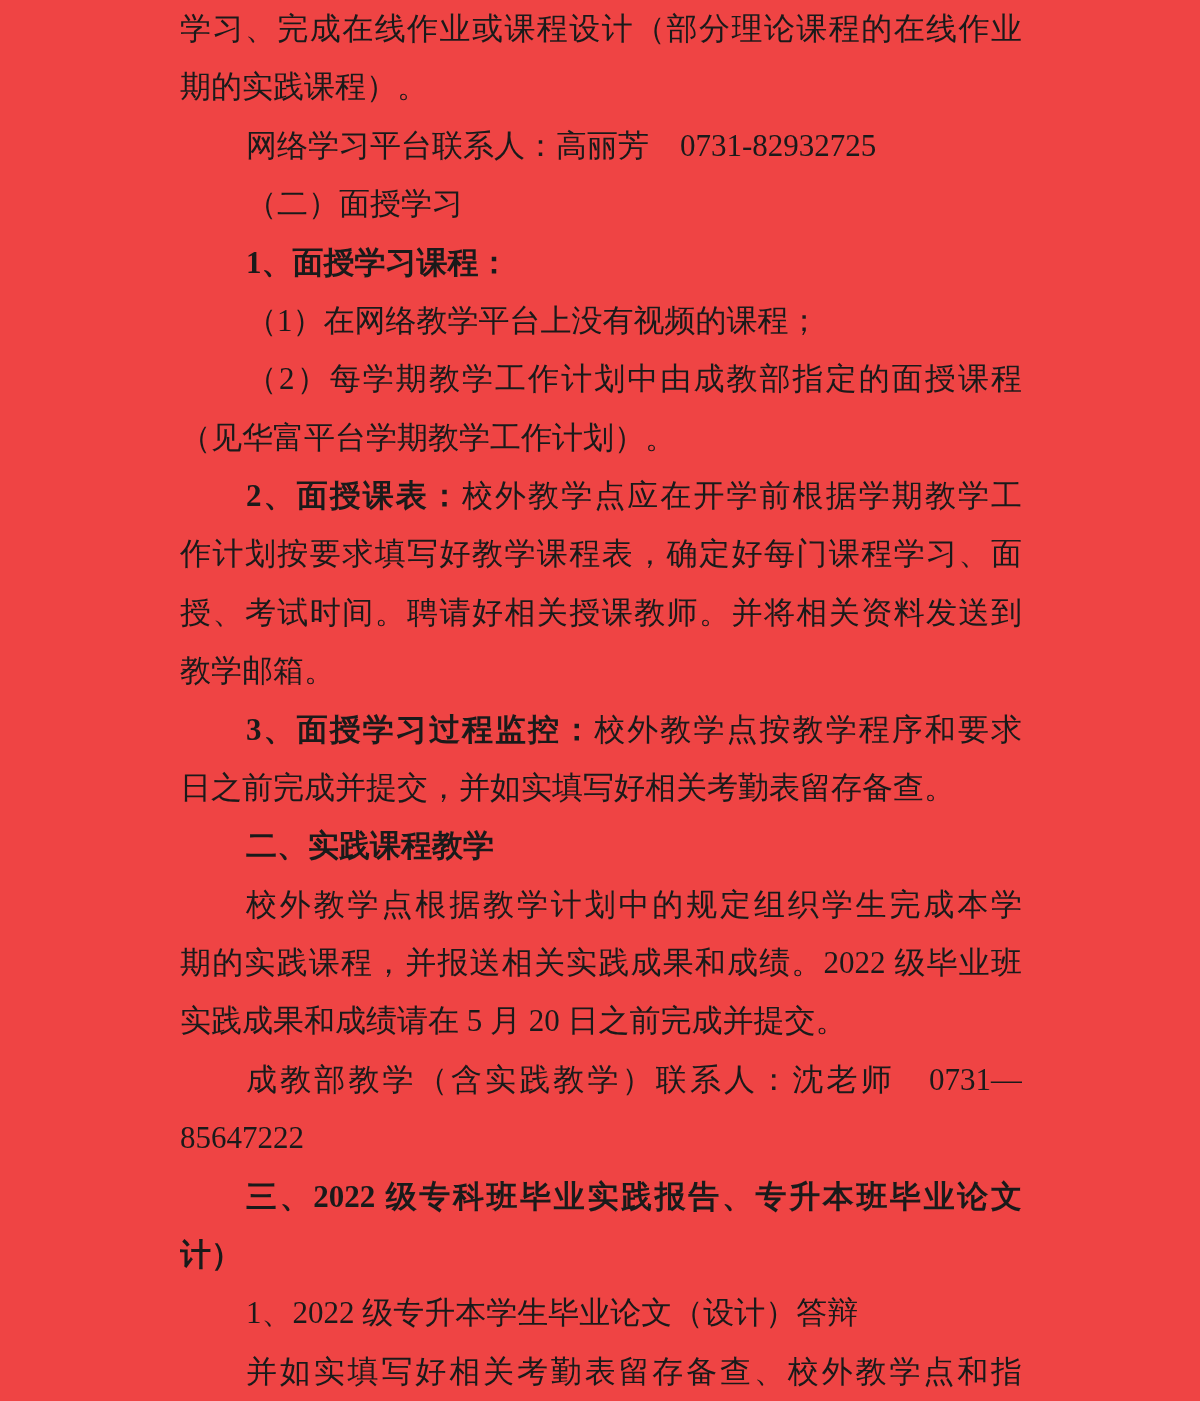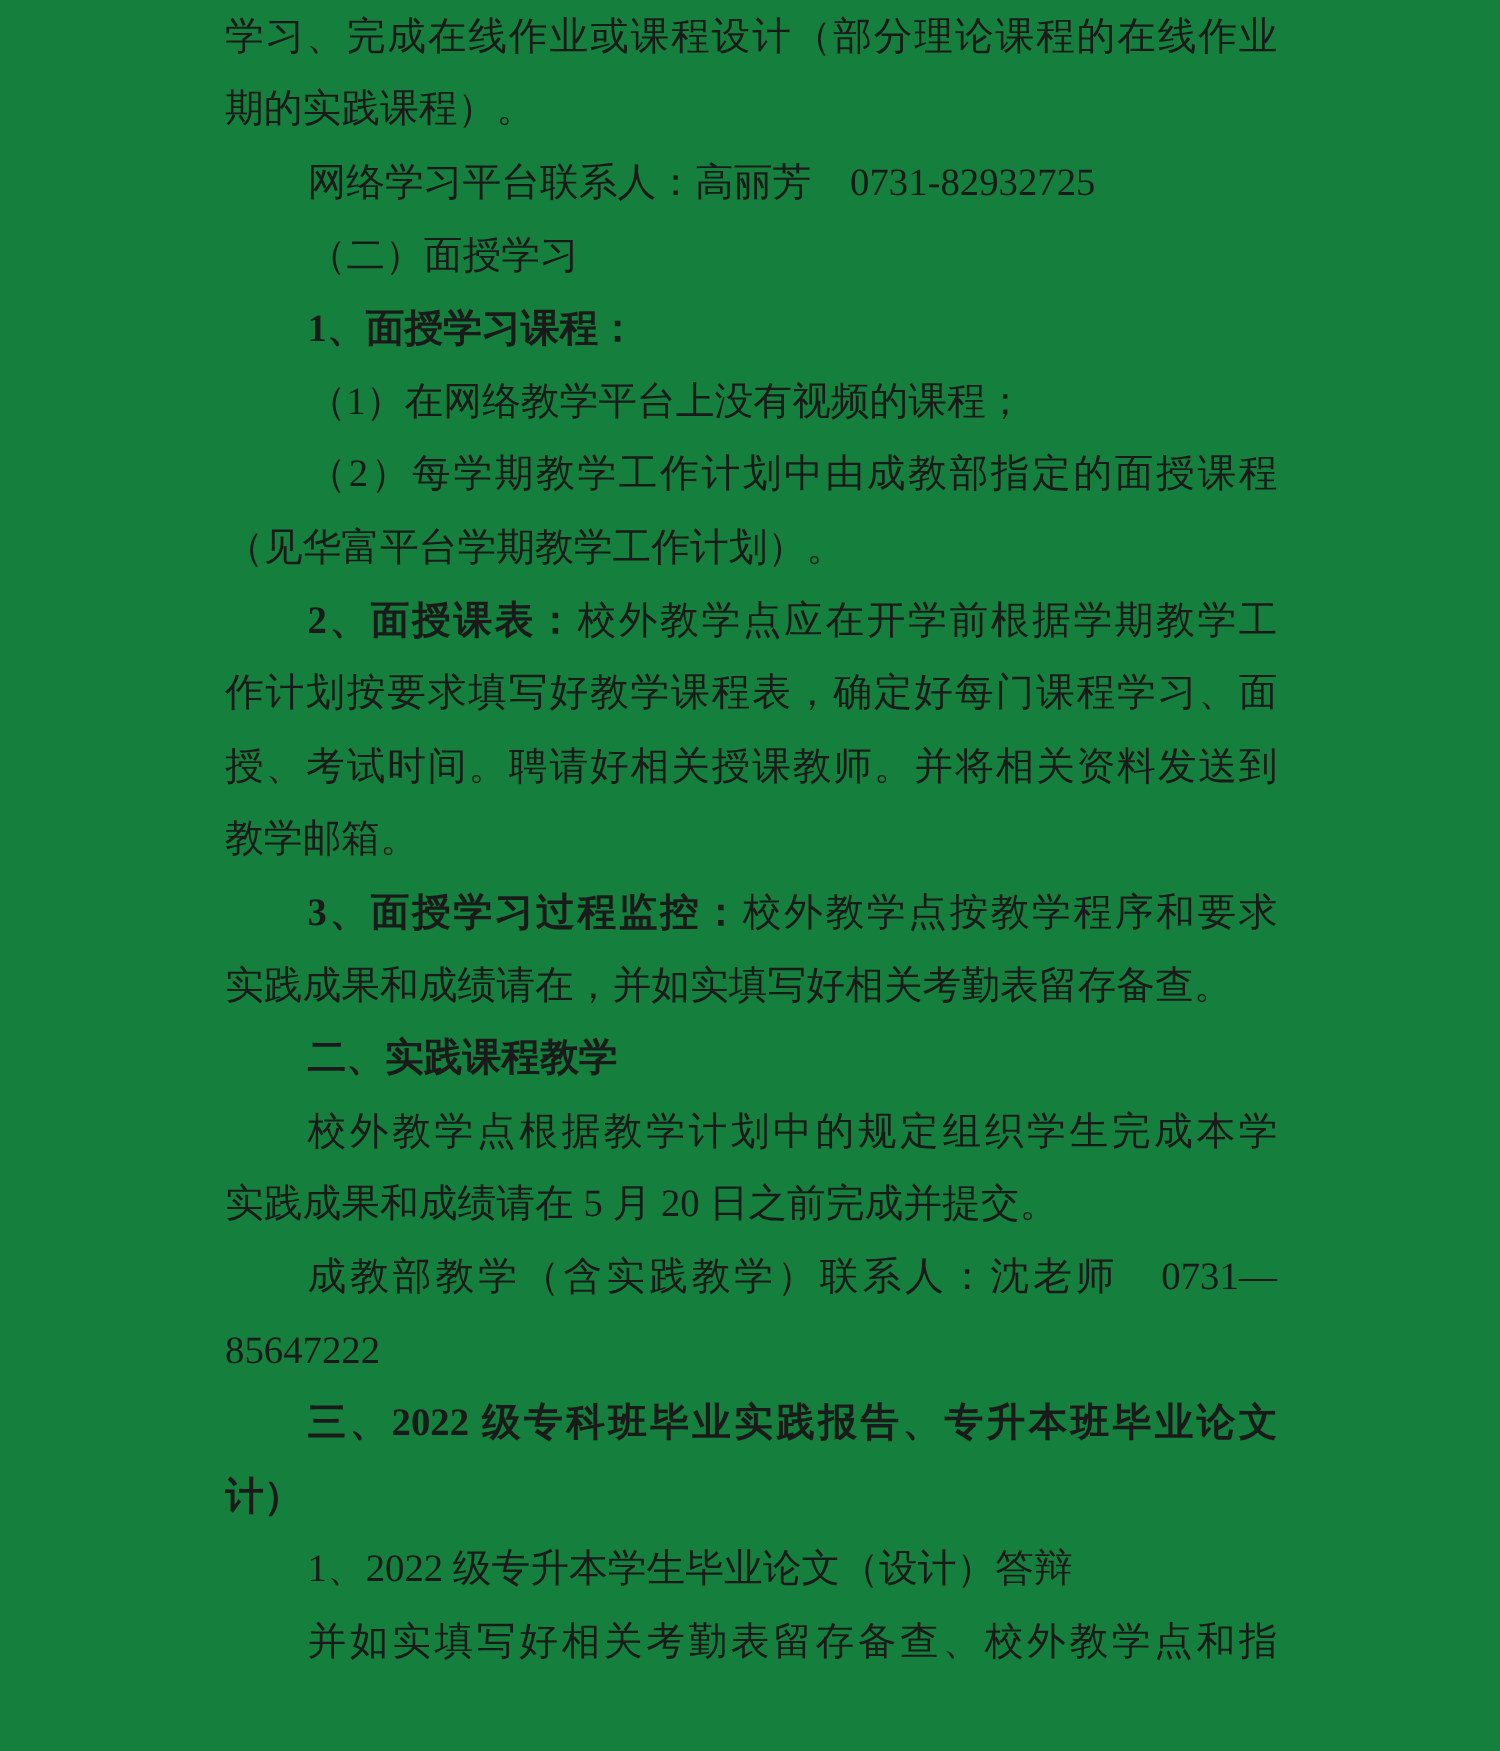--- a/index.html
+++ b/index.html
@@ -40,38 +40,39 @@
   .seg {
     font-weight: 400;
   }
   .seg.bold {
     font-weight: 700;
   }
 </style>
 </head>
 <body>
 
-<div class="page" style="background: #15803d;">
+<div class="page" style="background: #ef4444;">
   <div class="text-block" id="text-block">
       <div class="line justify"><span class="seg" style="color: rgb(26, 26, 26);">学习、完成在线作业或课程设计（部分理论课程的在线作业</span></div>
       <div class="line"><span class="seg" style="color: rgb(26, 26, 26);">期的实践课程）。</span></div>
       <div class="line indent"><span class="seg" style="color: rgb(26, 26, 26);">网络学习平台联系人：高丽芳　0731-82932725</span></div>
       <div class="line indent"><span class="seg" style="color: rgb(26, 26, 26); text-align: right;">（二）面授学习</span></div>
       <div class="line indent"><span class="seg bold" style="color: rgb(26, 26, 26);">1、面授学习课程：</span></div>
       <div class="line indent"><span class="seg" style="color: rgb(26, 26, 26);">（1）在网络教学平台上没有视频的课程；</span></div>
       <div class="line indent justify"><span class="seg" style="color: rgb(26, 26, 26);">（2）每学期教学工作计划中由成教部指定的面授课程</span></div>
       <div class="line"><span class="seg" style="color: rgb(26, 26, 26);">（见华富平台学期教学工作计划）。</span></div>
       <div class="line indent justify"><span class="seg bold" style="color: rgb(26, 26, 26);">2、面授课表：</span><span class="seg" style="color: rgb(26, 26, 26);">校外教学点应在开学前根据学期教学工</span></div>
       <div class="line justify"><span class="seg" style="color: rgb(26, 26, 26);">作计划按要求填写好教学课程表，确定好每门课程学习、面</span></div>
       <div class="line justify"><span class="seg" style="color: rgb(26, 26, 26);">授、考试时间。聘请好相关授课教师。并将相关资料发送到</span></div>
       <div class="line"><span class="seg" style="color: rgb(26, 26, 26);">教学邮箱。</span></div>
       <div class="line indent justify"><span class="seg bold" style="color: rgb(26, 26, 26);">3、面授学习过程监控：</span><span class="seg" style="color: rgb(26, 26, 26);">校外教学点按教学程序和要求</span></div>
-      <div class="line"><span class="seg" style="color: rgb(26, 26, 26);">实践成果和成绩请在，并如实填写好相关考勤表留存备查。</span></div>
+      <div class="line"><span class="seg" style="color: rgb(26, 26, 26);">日之前完成并提交，并如实填写好相关考勤表留存备查。</span></div>
       <div class="line indent"><span class="seg bold" style="color: rgb(26, 26, 26);">二、实践课程教学</span></div>
       <div class="line indent justify"><span class="seg" style="color: rgb(26, 26, 26); font-family: Liberation Serif, serif;">校外教学点根据教学计划中的规定组织学生完成本学</span></div>
+      <div class="line justify"><span class="seg" style="color: rgb(26, 26, 26);">期的实践课程，并报送相关实践成果和成绩。2022 级毕业班</span></div>
       <div class="line"><span class="seg" style="color: rgb(26, 26, 26);">实践成果和成绩请在 5 月 20 日之前完成并提交。</span></div>
       <div class="line indent justify"><span class="seg" style="color: rgb(26, 26, 26);">成教部教学（含实践教学）联系人：沈老师　0731—</span></div>
       <div class="line"><span class="seg" style="color: rgb(26, 26, 26);">85647222</span></div>
       <div class="line indent justify"><span class="seg bold" style="color: rgb(26, 26, 26);">三、2022 级专科班毕业实践报告、专升本班毕业论文（设</span></div>
       <div class="line"><span class="seg bold" style="color: rgb(26, 26, 26);">计）</span></div>
       <div class="line indent"><span class="seg" style="color: rgb(26, 26, 26);">1、2022 级专升本学生毕业论文（设计）答辩</span></div>
       <div class="line indent justify"><span class="seg" style="color: rgb(26, 26, 26);">并如实填写好相关考勤表留存备查、校外教学点和指</span></div>
     </div>
 </div>
 

